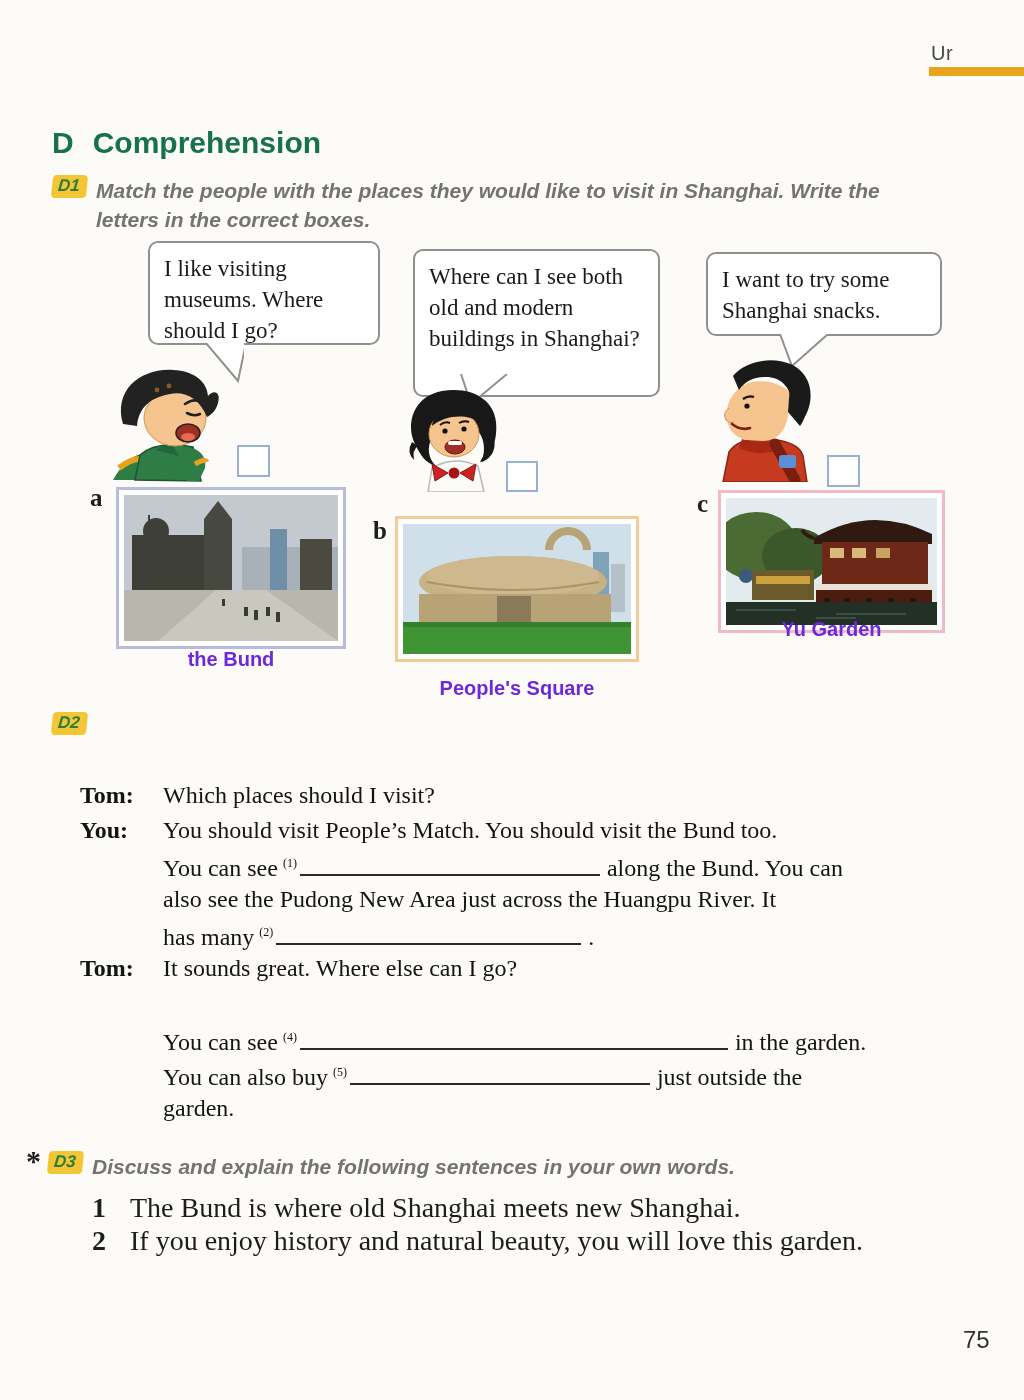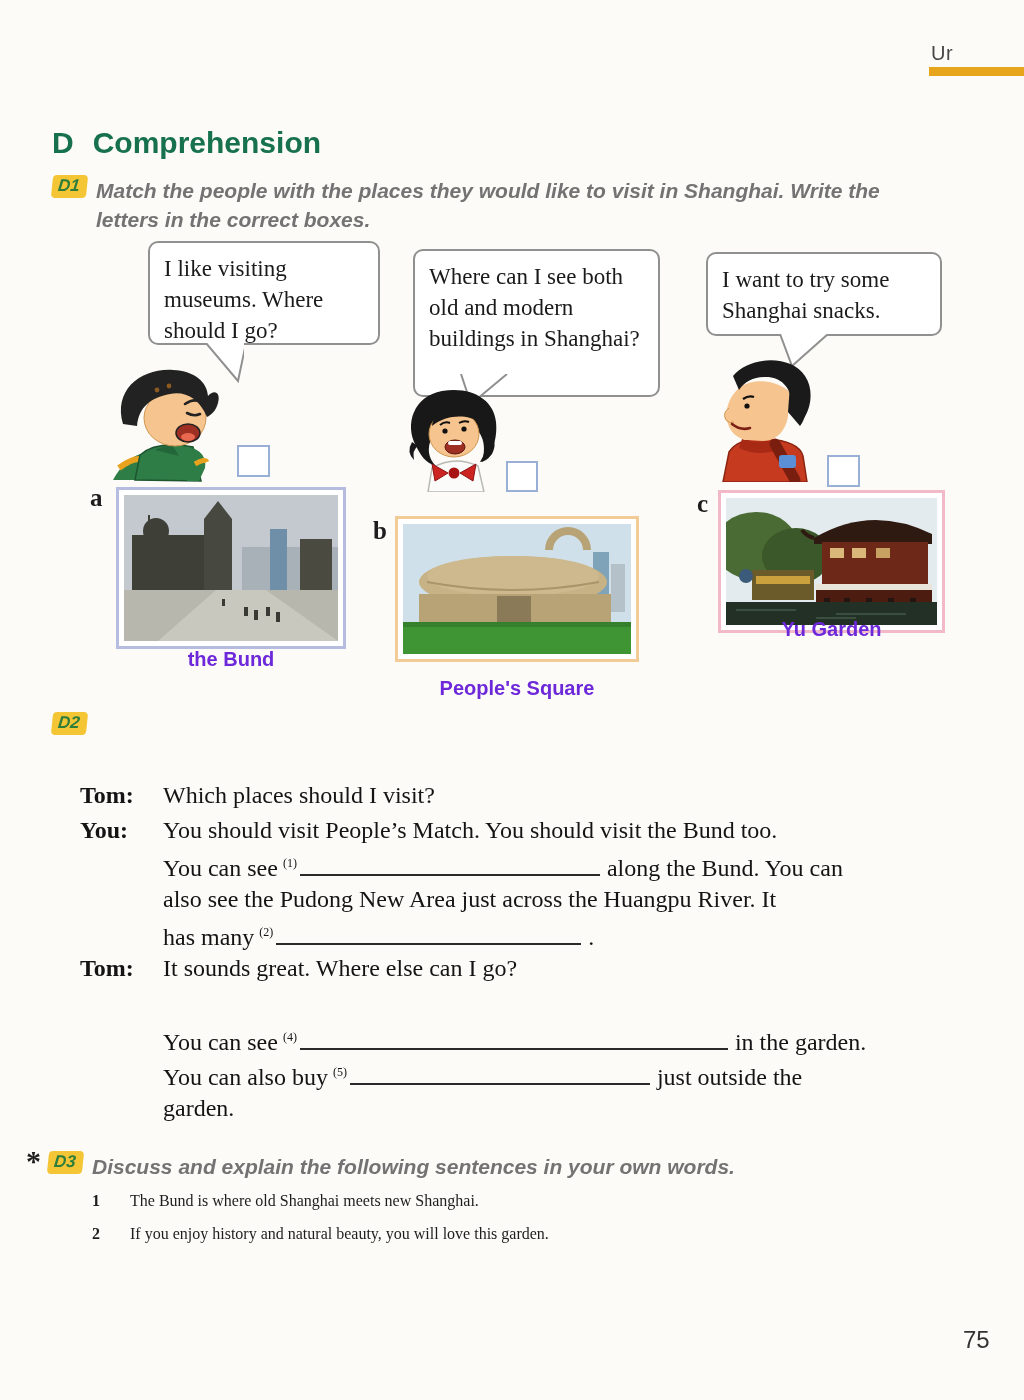--- a/index.html
+++ b/index.html
@@ -71,21 +71,21 @@
   .dlg-row sup { font-size:12px; margin:0 3px 0 5px; }
   .blank { display:inline-block; height:1.05em; border-bottom:2px solid #2a2a2a; vertical-align:baseline; margin-right:7px; }
   .b1 { width:300px; } .b2 { width:305px; } .b3 { width:330px; } .b4 { width:428px; } .b5 { width:300px; }
   #r0 { top:782px; } #r1 { top:817px; } #r2 { top:851px; } #r3 { top:886px; } #r4 { top:920px; }
   #r5 { top:955px; } #r6 { top:990px; } #r7 { top:1025px; } #r8 { top:1060px; } #r9 { top:1095px; }
 
   
   #d3-star { left:26px; top:1144px; font-family:"Liberation Serif", serif; font-size:30px; font-weight:bold; }
   #d3-badge { left:48px; top:1151px; }
   #d3-instr { left:92px; top:1152px; width:830px; }
-  .d3-item { position:absolute; left:92px; width:840px; font-family:"Liberation Serif", serif; font-size:16px; }
+  .d3-item { position:absolute; left:92px; width:840px; font-family:"Liberation Serif", serif; font-size:28px; }
   .d3-num { display:inline-block; width:38px; font-weight:bold; }
   #d3-i1 { top:1192px; } #d3-i2 { top:1225px; }
 
   #page-number { left:963px; top:1326px; font-size:24px; color:#333; }
 </style>
 </head>
 <body>
 
 <div id="page">
 

